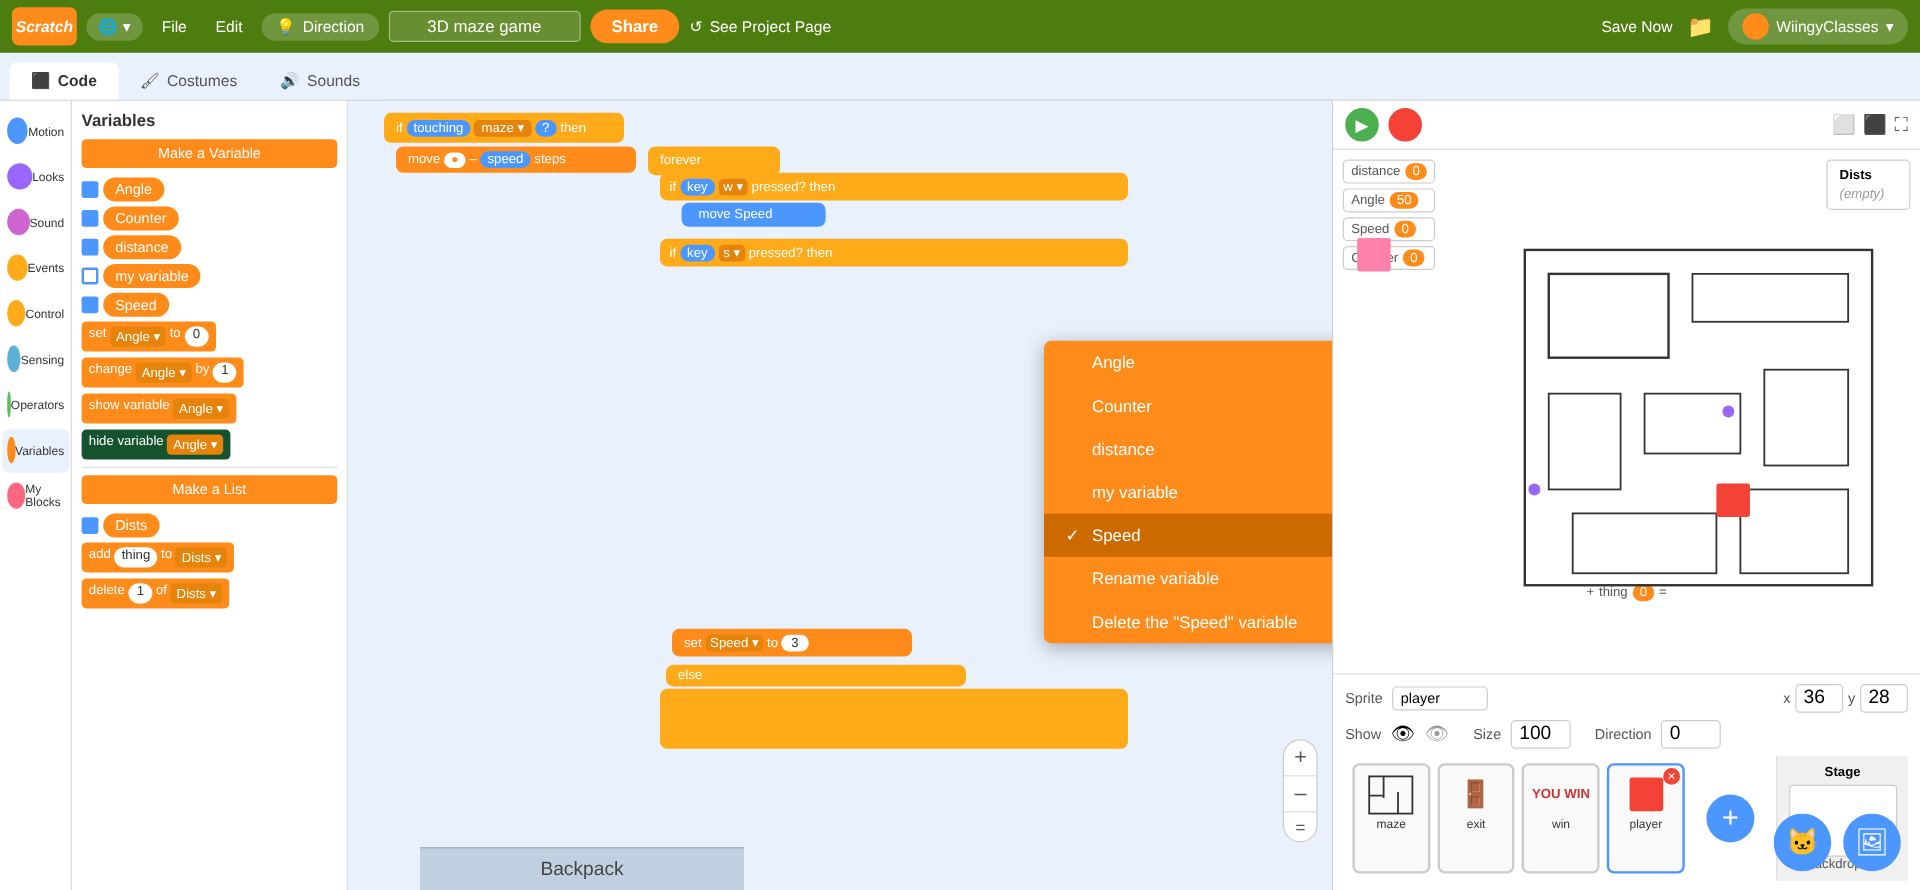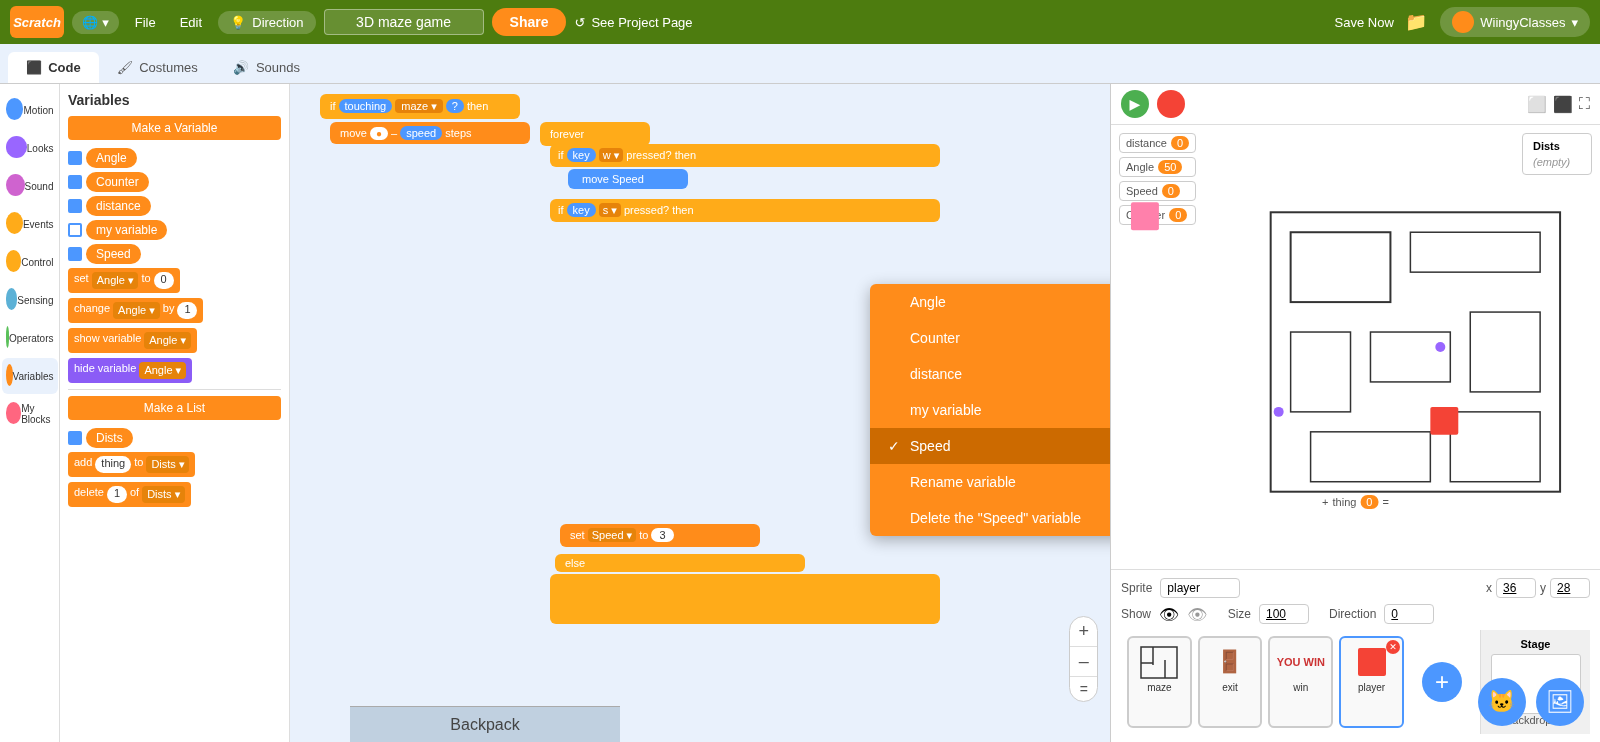--- a/index.html
+++ b/index.html
@@ -155,21 +155,21 @@
     .block-row {
       display: flex; align-items: center; gap: 4px; margin-bottom: 5px;
     }
     .block-cmd {
       background: #ff8c1a; color: white; border-radius: 4px;
       padding: 4px 6px; font-size: 11px; display: inline-flex; gap: 3px;
     }
     .block-cmd.set-block { background: #ff8c1a; }
     .block-cmd.change-block { background: #ff8c1a; }
     .block-cmd.show-block { background: #ff8c1a; }
-    .block-cmd.hide-block { background: #8b5cf6; }
+    .block-cmd.hide-block { background: #14532d; }
     .block-cmd.add-block { background: #ff8c1a; }
     .block-cmd.delete-block { background: #ff8c1a; }
 
     .dropdown-mini {
       background: #e6830a; color: white; border-radius: 4px;
       padding: 2px 5px; font-size: 11px; cursor: pointer;
       display: inline-flex; align-items: center; gap: 2px;
     }
     .num-input {
       background: white; color: #333; border-radius: 20px;
@@ -267,21 +267,21 @@
       padding: 8px 10px;
     }
     .sprite-row {
       display: flex; align-items: center; gap: 8px; margin-bottom: 6px;
     }
     .sprite-label { color: #555; font-size: 12px; }
     .sprite-name-input {
       border: 1px solid #ccc; border-radius: 4px; padding: 2px 6px; font-size: 12px; width: 80px;
     }
     .coord-input {
-      border: 1px solid #ccc; border-radius: 4px; padding: 2px 6px; font-size: 12px; width: 40px; text-decoration: underline;
+      border: 1px solid #ccc; border-radius: 4px; padding: 2px 6px; font-size: 16px; width: 40px;
     }
     .show-eye { font-size: 16px; cursor: pointer; }
 
     
     .sprite-list {
       display: flex; gap: 6px; padding: 6px; overflow-x: auto;
     }
     .sprite-thumb {
       width: 68px; border: 2px solid #ccc; border-radius: 6px;
       background: #f9f9f9; cursor: pointer; position: relative;

